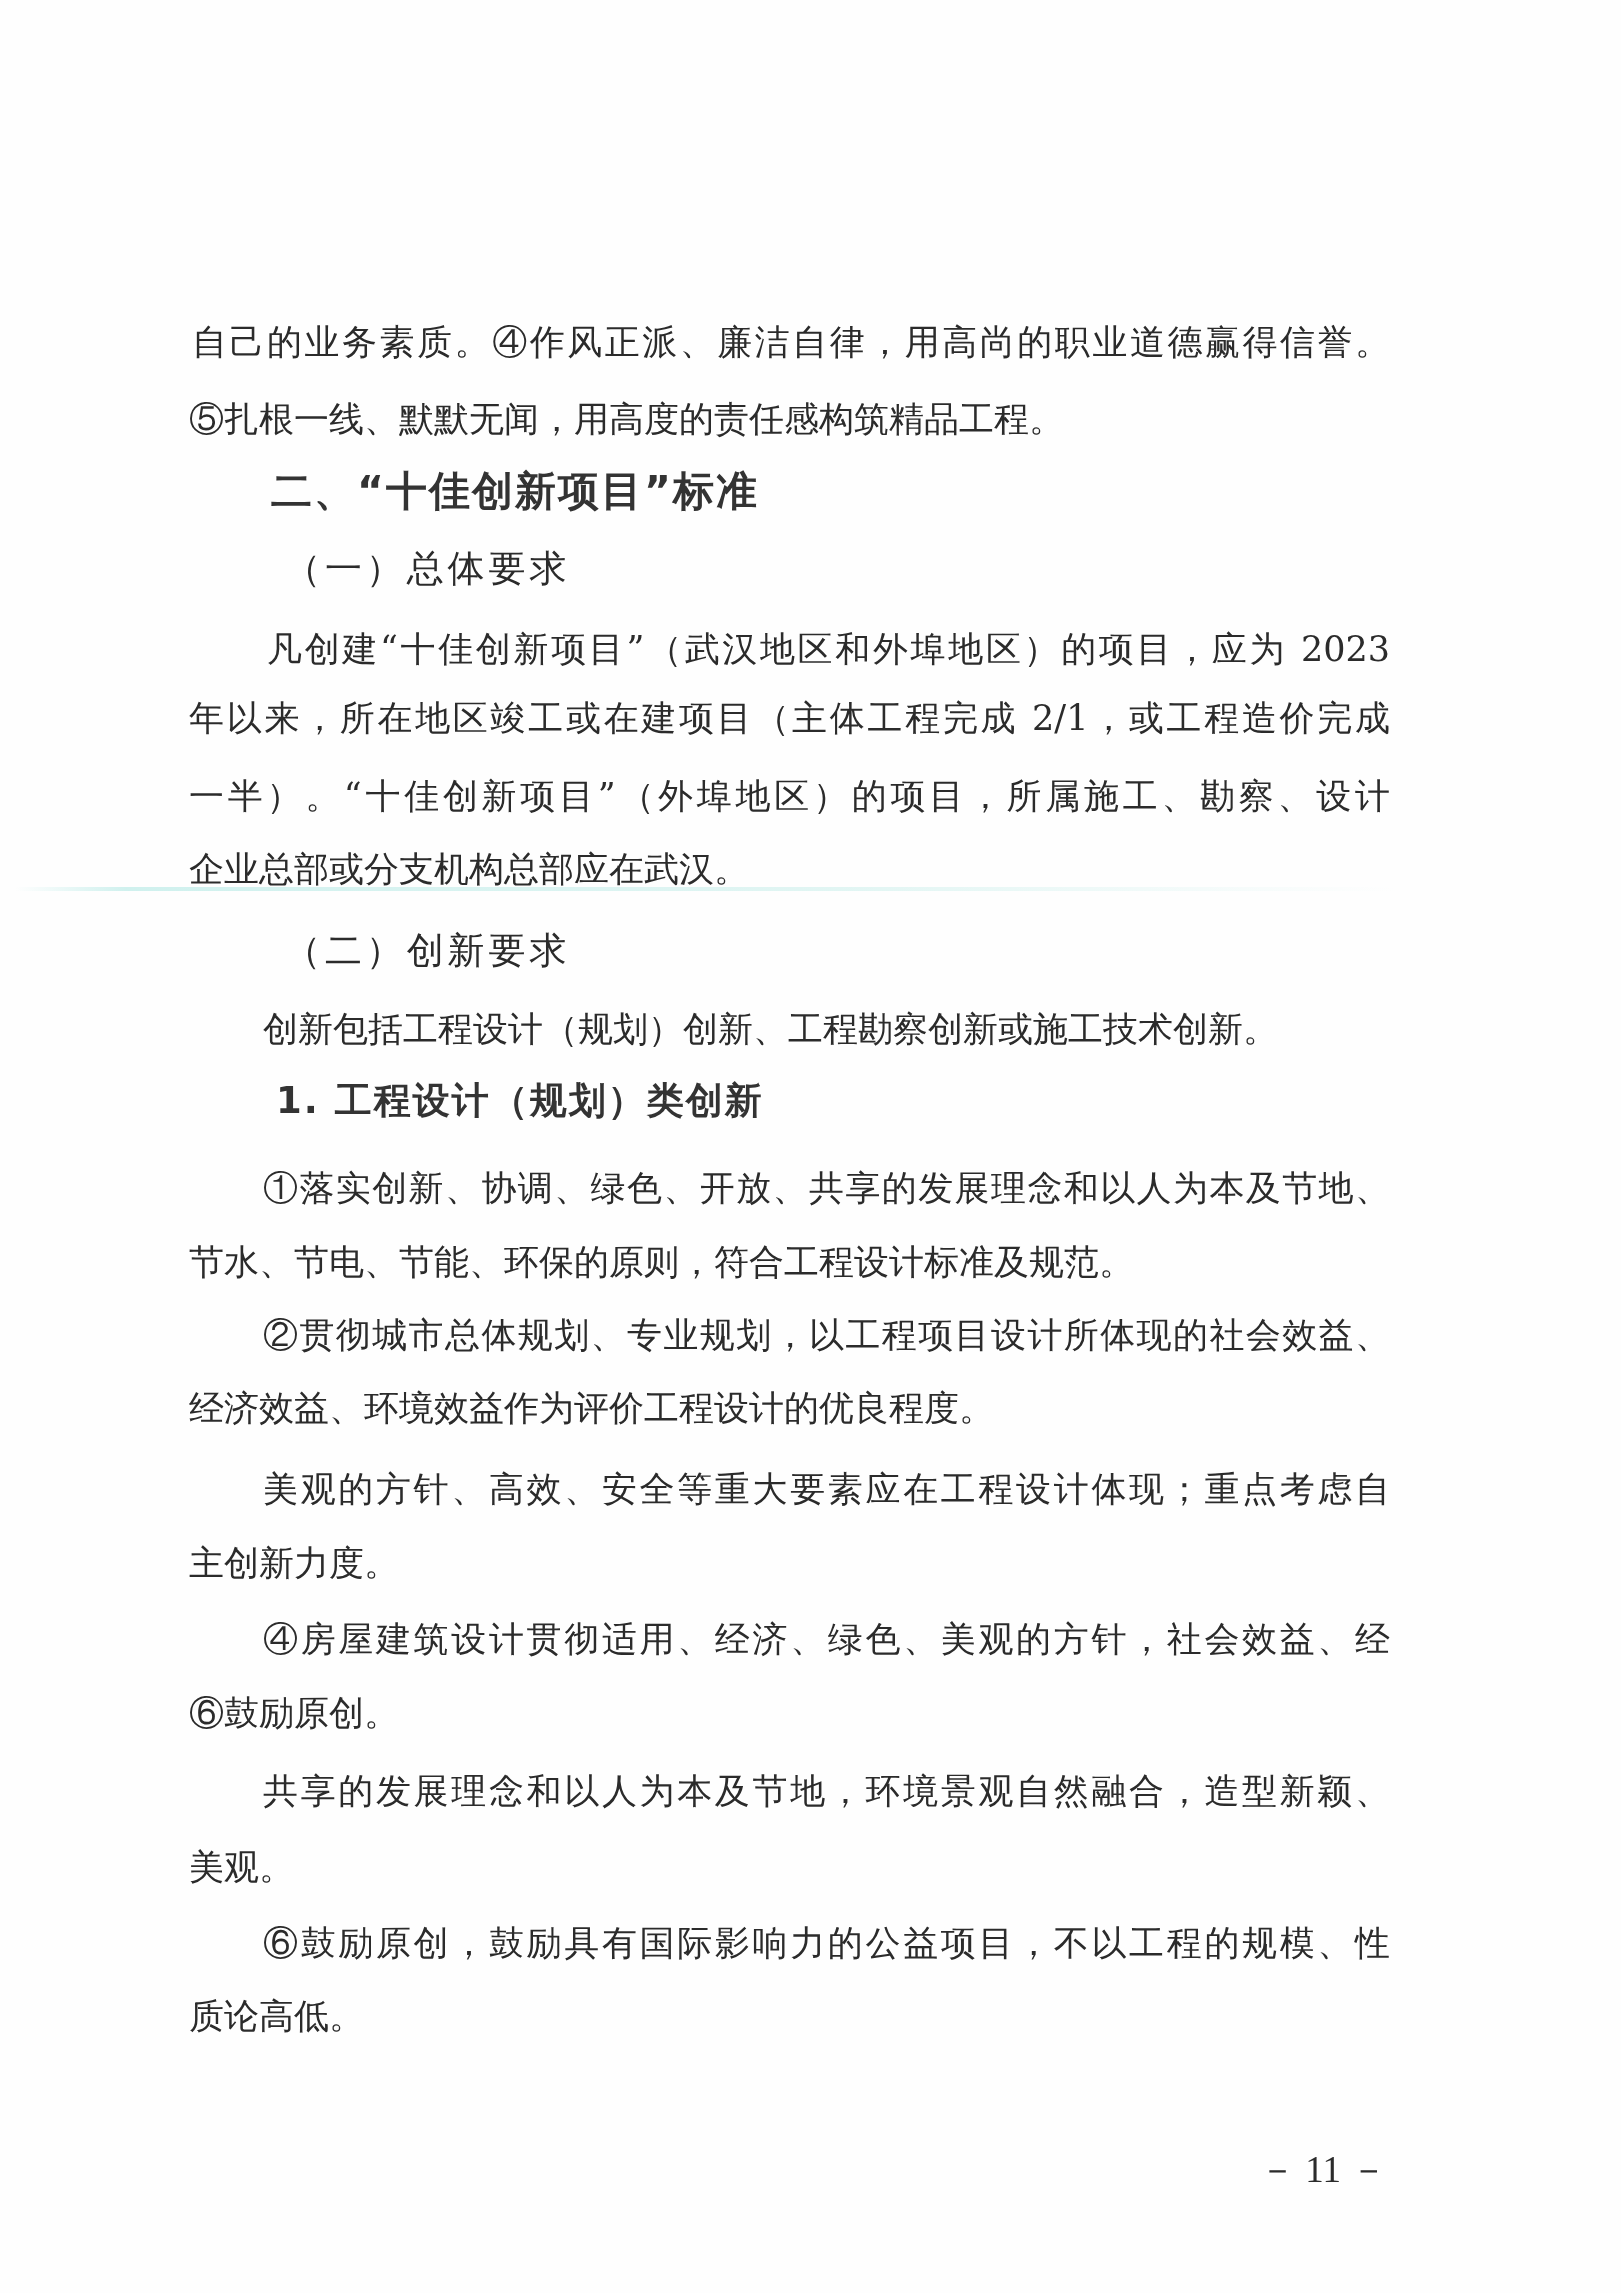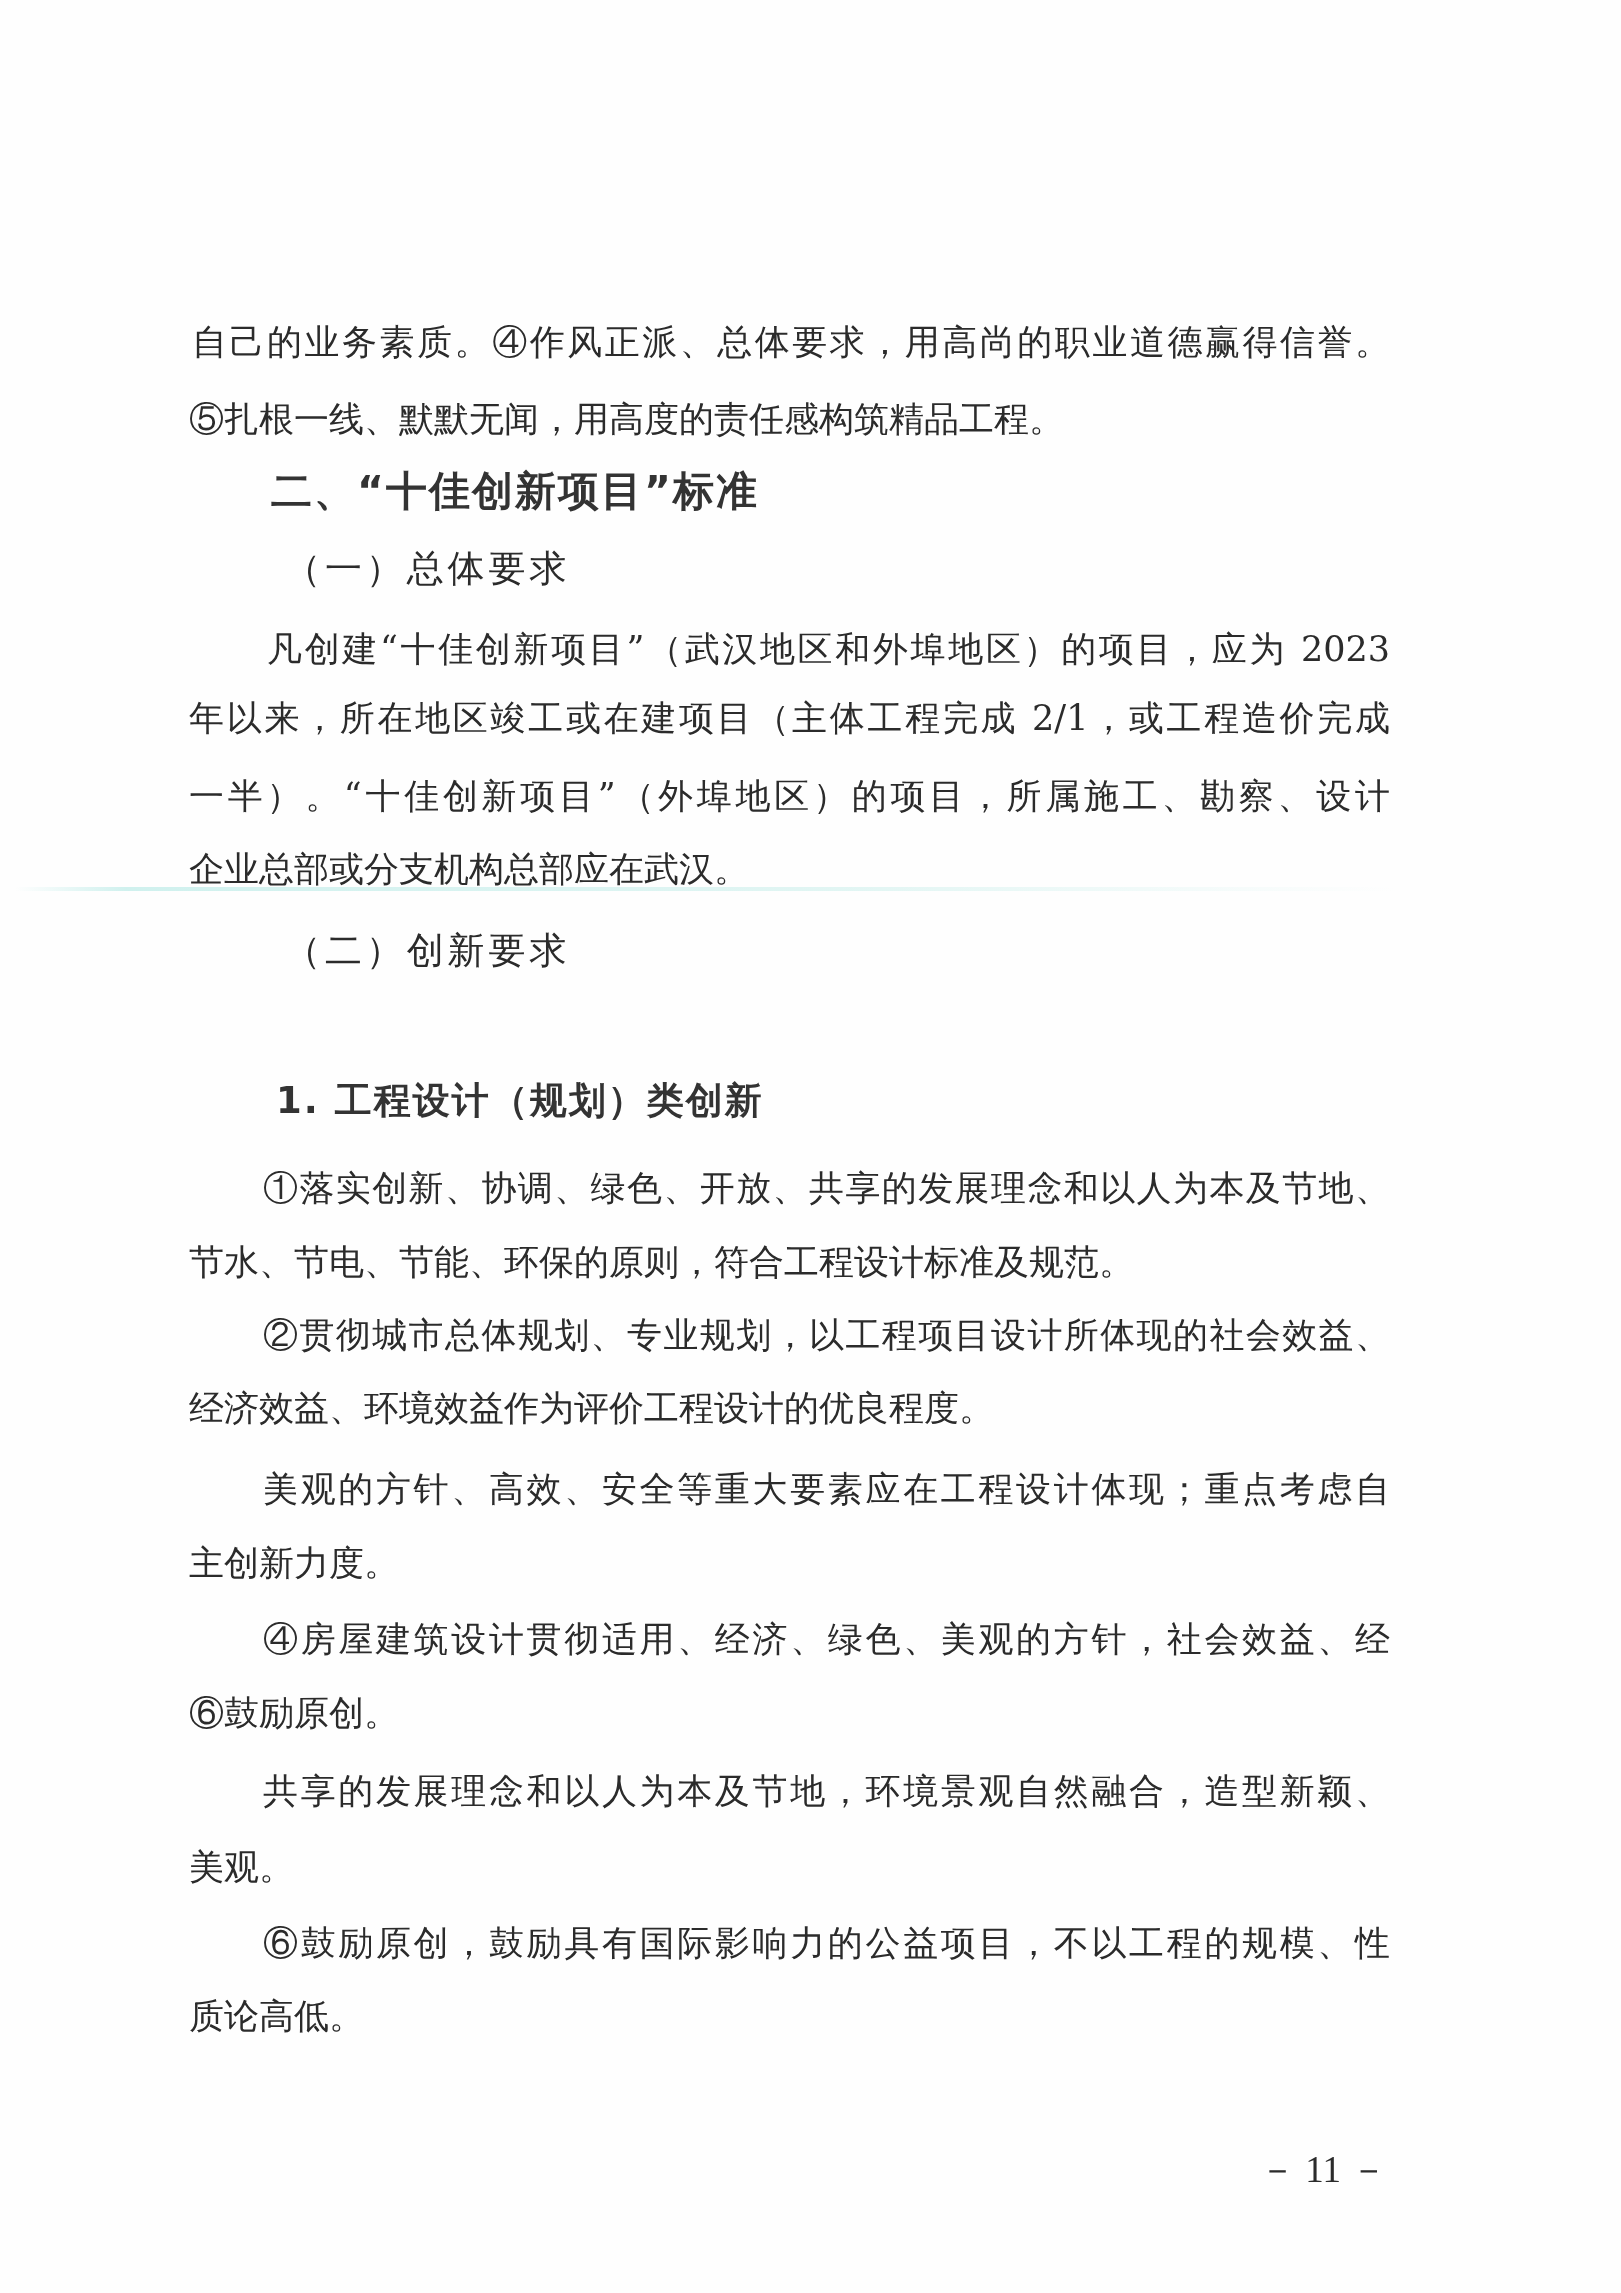--- a/index.html
+++ b/index.html
@@ -16,33 +16,34 @@
   .h3 { font-family: "DejaVu Sans", "Liberation Sans", sans-serif; font-size: 37px; font-weight: bold; color: #333; letter-spacing: 2px; }
   .pagenum { position: absolute; left: 1259px; top: 2145px; width: 127px; text-align: center;
     font-family: "Liberation Serif", "DejaVu Serif", serif; font-size: 37px; color: #2b2b2b; white-space: pre; }
 </style>
 </head>
 <body>
 
 <div class="page">
   <div class="scanline"></div>
 
-  <div class="line body-text just" style="left:192px; top:321px; width:1198px;">自己的业务素质。④作风正派、总体要求，用高尚的职业道德赢得信誉。</div>
+  <div class="line body-text just" style="left:192px; top:321px; width:1198px;">自己的业务素质。④作风正派、廉洁自律，用高尚的职业道德赢得信誉。</div>
   <div class="line body-text" style="left:189px; top:398px;">⑤扎根一线、默默无闻，用高度的责任感构筑精品工程。</div>
 
   <div class="line h1" style="left:271px; top:470px;">二、“十佳创新项目”标准</div>
 
   <div class="line h2" style="left:284px; top:547px;text-align:center;">（一）总体要求</div>
 
   <div class="line body-text just" style="left:267px; top:628px; width:1123px;">凡创建“十佳创新项目”（武汉地区和外埠地区）的项目，应为 2023</div>
   <div class="line body-text just" style="left:189px; top:697px; width:1201px;">年以来，所在地区竣工或在建项目（主体工程完成 2/1，或工程造价完成</div>
   <div class="line body-text just" style="left:189px; top:775px; width:1201px;">一半）。“十佳创新项目”（外埠地区）的项目，所属施工、勘察、设计</div>
   <div class="line body-text" style="left:189px; top:848px;">企业总部或分支机构总部应在武汉。</div>
 
   <div class="line h2" style="left:284px; top:929px;">（二）创新要求</div>
+  <div class="line body-text" style="left:263px; top:1008px;">创新包括工程设计（规划）创新、工程勘察创新或施工技术创新。</div>
 
   <div class="line h3" style="left:276px; top:1079px;">1. 工程设计（规划）类创新</div>
 
   <div class="line body-text just" style="left:263px; top:1167px; width:1127px;">①落实创新、协调、绿色、开放、共享的发展理念和以人为本及节地、</div>
   <div class="line body-text" style="left:189px; top:1241px;">节水、节电、节能、环保的原则，符合工程设计标准及规范。</div>
 
   <div class="line body-text just" style="left:263px; top:1314px; width:1127px;">②贯彻城市总体规划、专业规划，以工程项目设计所体现的社会效益、</div>
   <div class="line body-text" style="left:189px; top:1387px;">经济效益、环境效益作为评价工程设计的优良程度。</div>
 
   <div class="line body-text just" style="left:263px; top:1468px; width:1127px;">美观的方针、高效、安全等重大要素应在工程设计体现；重点考虑自</div>

